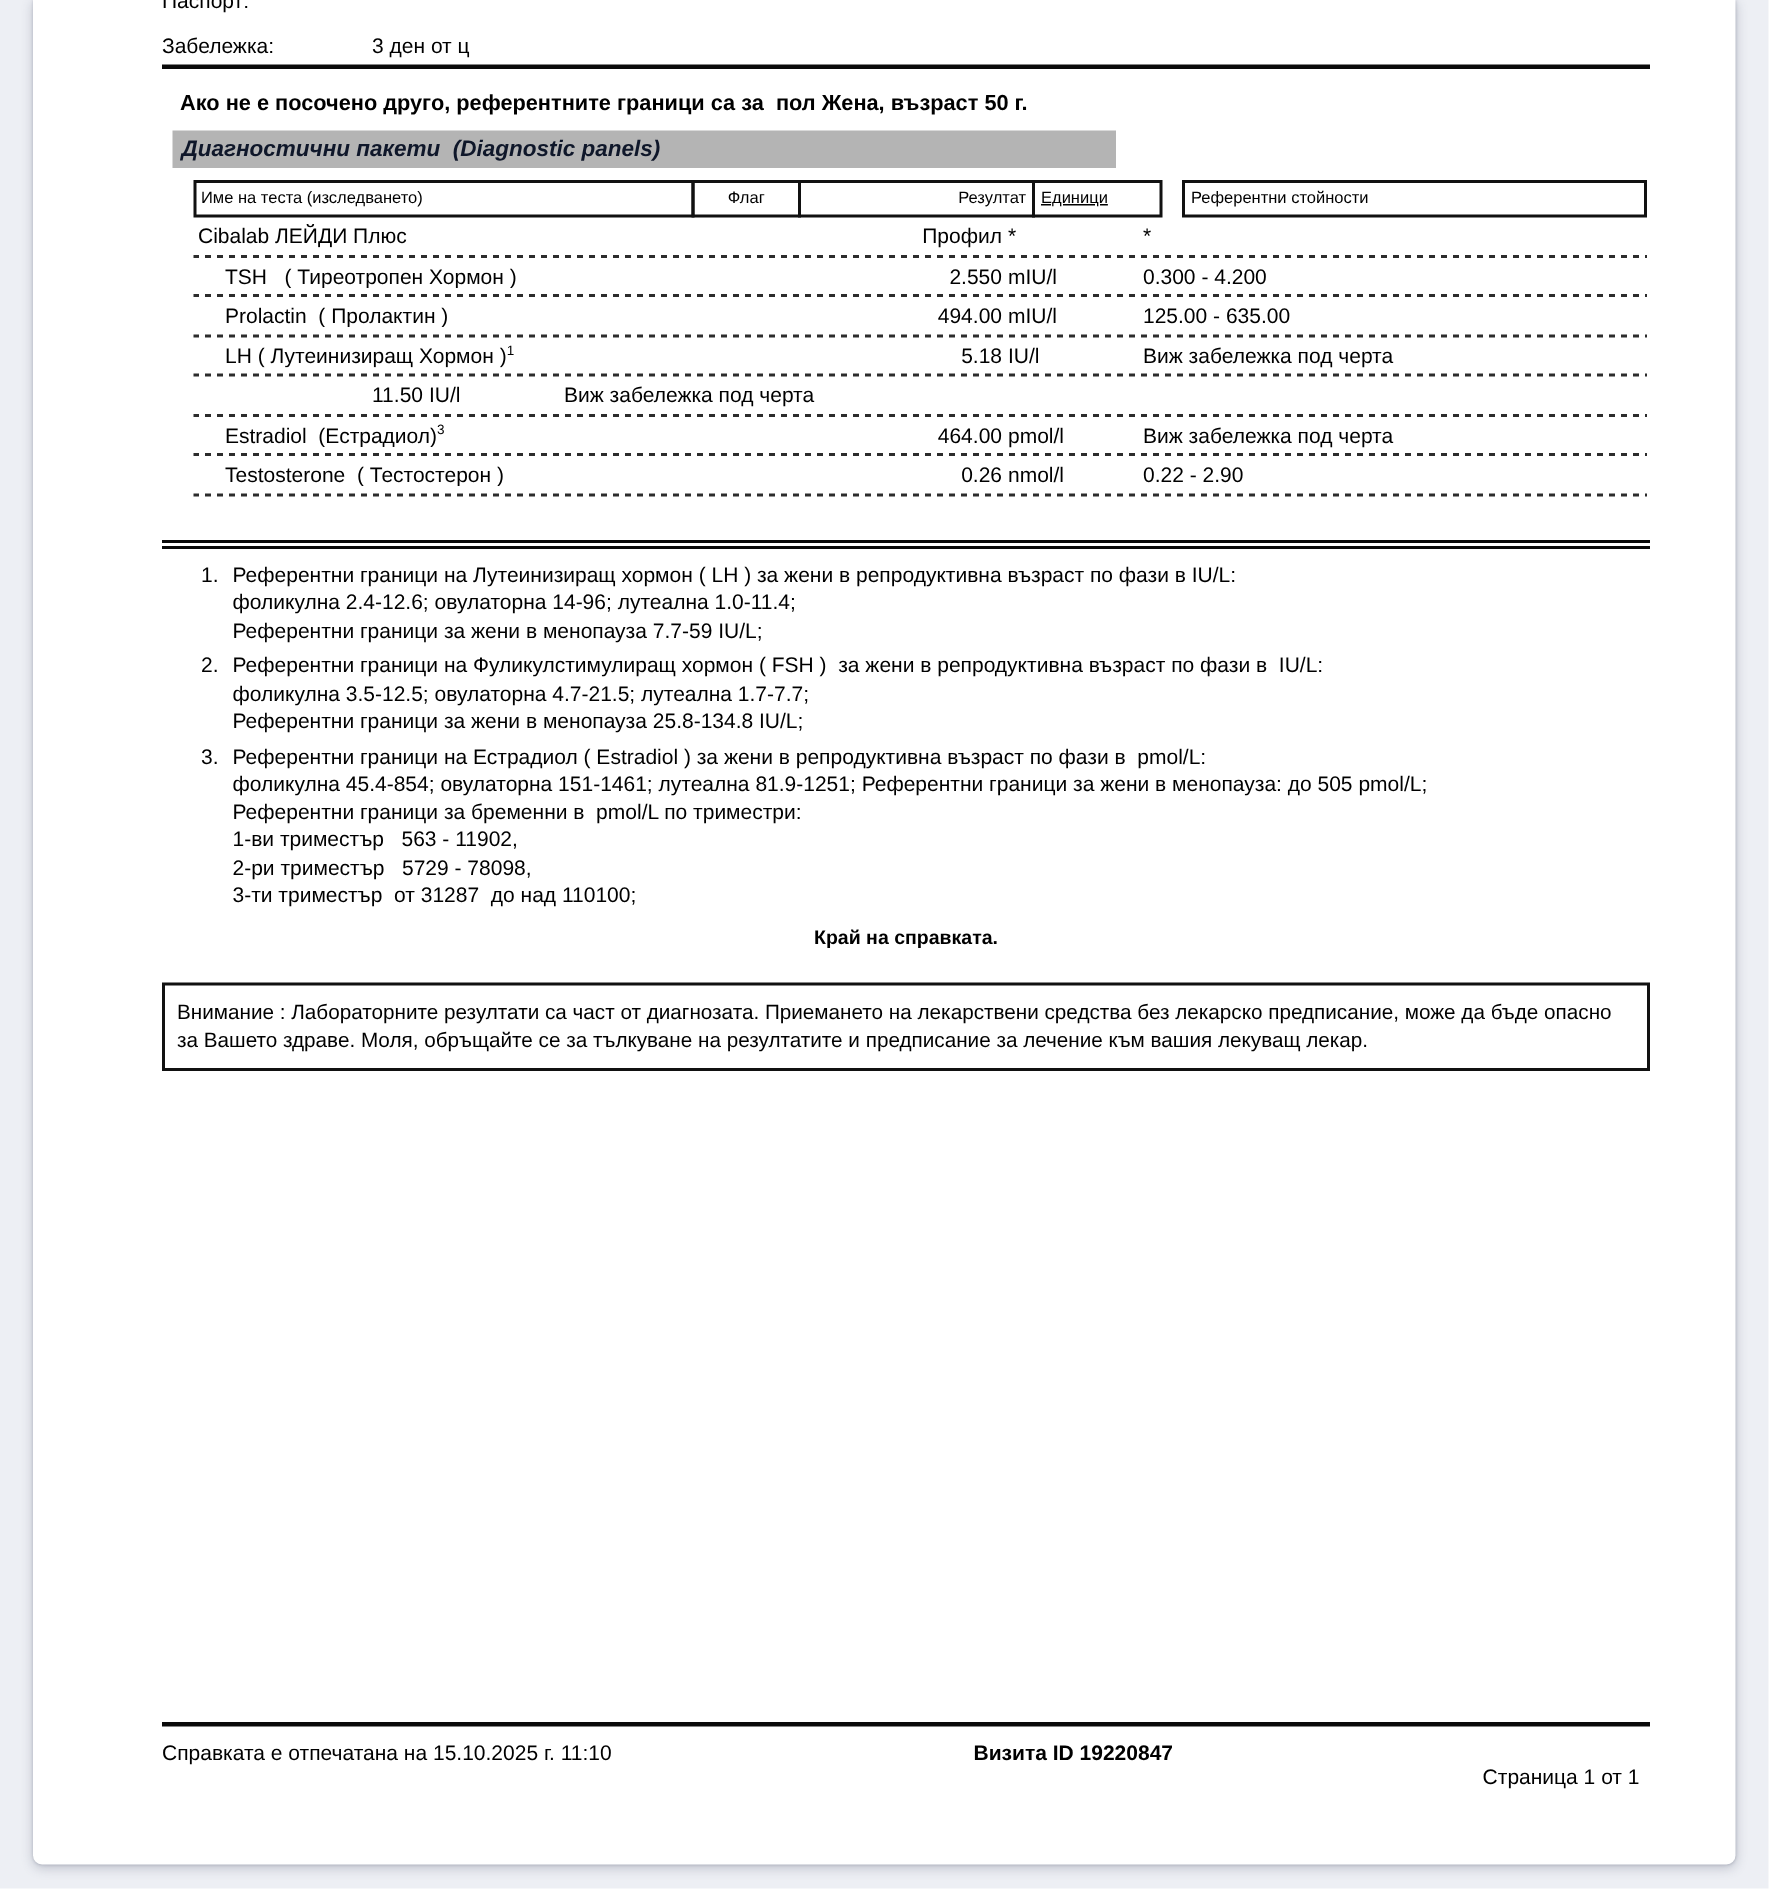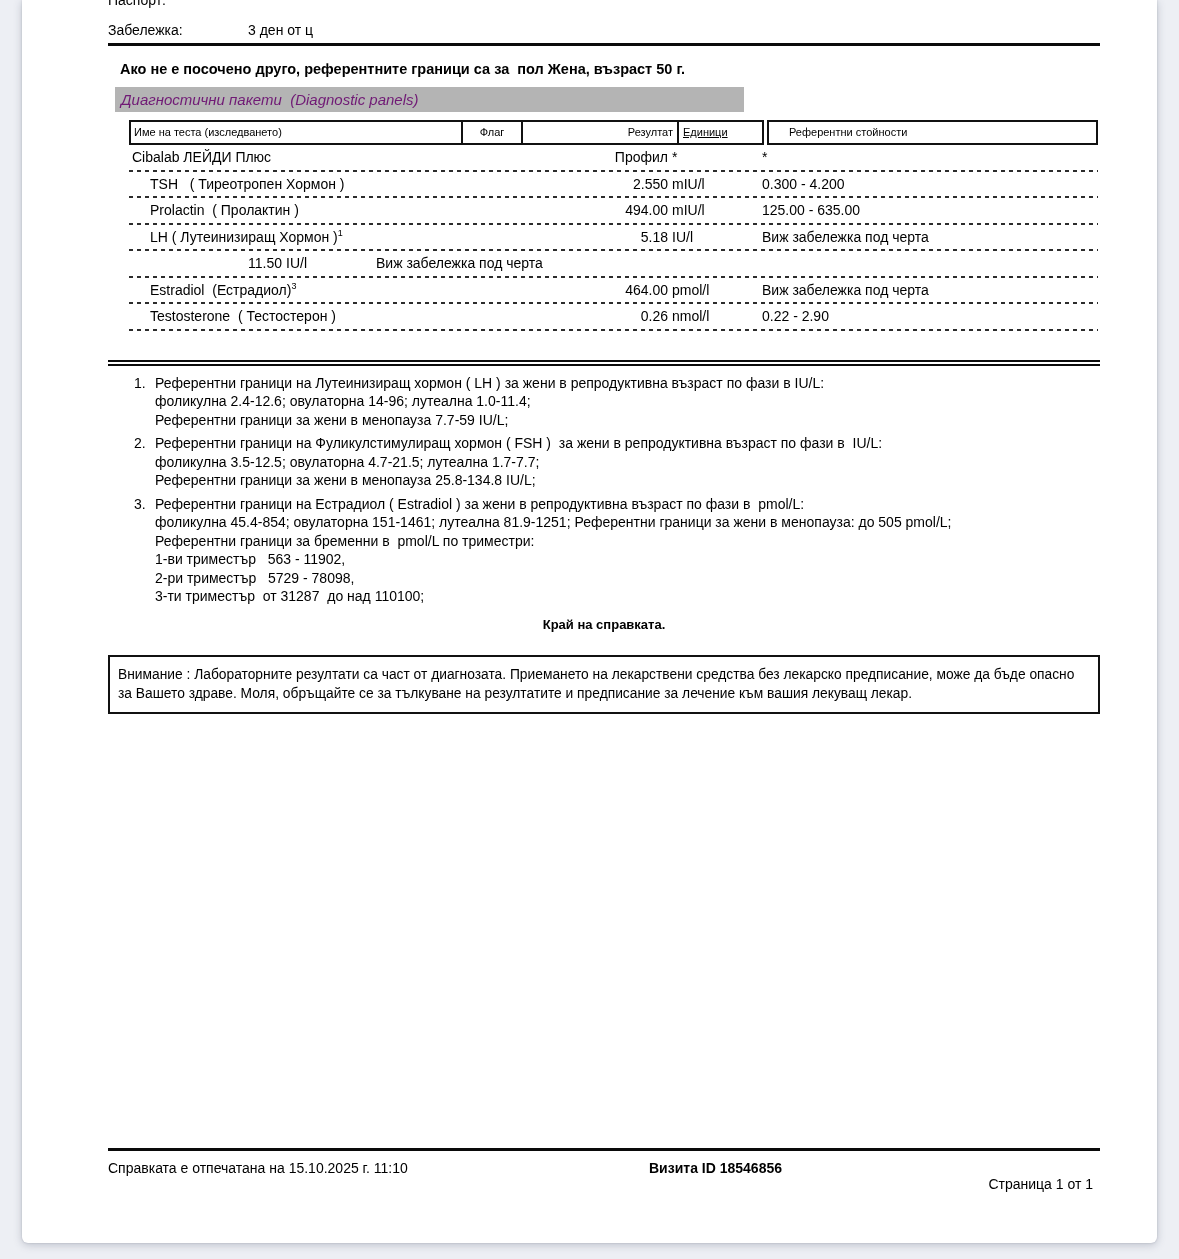--- a/index.html
+++ b/index.html
@@ -24,38 +24,38 @@
     font-size:14px;
   }
   .line-passport{margin-top:-9px;height:18px;line-height:18px;}
   .line-note{margin-top:12px;height:18px;line-height:18px;position:relative;}
   .note-value{position:absolute;left:140px;top:0;}
   .rule1{margin-top:4px;height:3px;background:#0a0a0a;}
   .ref-note{margin-top:15px;height:17px;line-height:17px;font-weight:bold;font-size:14.5px;margin-left:12px;white-space:pre-wrap;}
   .banner{
     margin-top:9px;margin-left:7px;
     width:629px;height:25px;line-height:25px;
-    background:#b4b4b4;color:#701a75;
-    font-weight:normal;font-style:italic;font-size:15px;
+    background:#b4b4b4;color:#0f172a;
+    font-weight:bold;font-style:italic;font-size:15px;
     padding-left:6px;box-sizing:border-box;
     white-space:pre-wrap;
   }
   
   .rtable{margin-top:8px;margin-left:21px;width:969px;}
   .thead{display:flex;height:25px;box-sizing:border-box;}
   .thead .hc{
     border:2px solid #111;box-sizing:border-box;
     height:25px;line-height:21px;font-size:11px;
     overflow:hidden;white-space:nowrap;
   }
   .hc.h-name{width:334px;padding-left:3px;}
-  .hc.h-flag{width:62px;margin-left:-2px;text-align:center;}
+  .hc.h-flag{width:73px;margin-left:-2px;text-align:center;}
   .hc.h-result{width:158px;margin-left:-2px;text-align:right;padding-right:4px;}
   .hc.h-units{width:87px;margin-left:-2px;padding-left:4px;text-decoration:underline;}
-  .hc.h-ref{flex:1;margin-left:3px;padding-left:20px;}
+  .hc.h-ref{flex:1;margin-left:13px;padding-left:4px;}
   .trow{display:flex;height:24.5px;align-items:center;font-size:14px;}
   .c-name{width:386px;padding-left:3px;box-sizing:border-box;white-space:pre;overflow:hidden;}
   .c-name.ind{padding-left:21px;}
   .c-name sup{font-size:9px;vertical-align:super;line-height:0;}
   .c-result{width:153px;text-align:right;white-space:pre;}
   .c-unit{width:87px;padding-left:4px;box-sizing:border-box;white-space:pre;}
   .c-ref{flex:1;padding-left:7px;box-sizing:border-box;white-space:pre;}
   .dotline{height:2px;background:repeating-linear-gradient(90deg,#2c2c2c 0 4px,transparent 4px 8px);}
   
   .rule2{margin-top:29px;height:6px;
@@ -195,17 +195,17 @@
     <div class="end-text">Край на справката.</div>
 
     <div class="warning">Внимание : Лабораторните резултати са част от диагнозата. Приемането на лекарствени средства без лекарско предписание, може да бъде опасно за Вашето здраве. Моля, обръщайте се за тълкуване на резултатите и предписание за лечение към вашия лекуващ лекар.</div>
 
   </div>
 
   <div class="footer">
     <div class="footer-rule"></div>
     <div class="footer-row">
       <span>Справката е отпечатана на 15.10.2025 г. 11:10</span>
-      <span class="visit">Визита ID 18546856</span>
+      <span class="visit">Визита ID 19220847</span>
       <span class="pageno">Страница 1 от 1</span>
     </div>
   </div>
 </div>
 
 </body></html>

